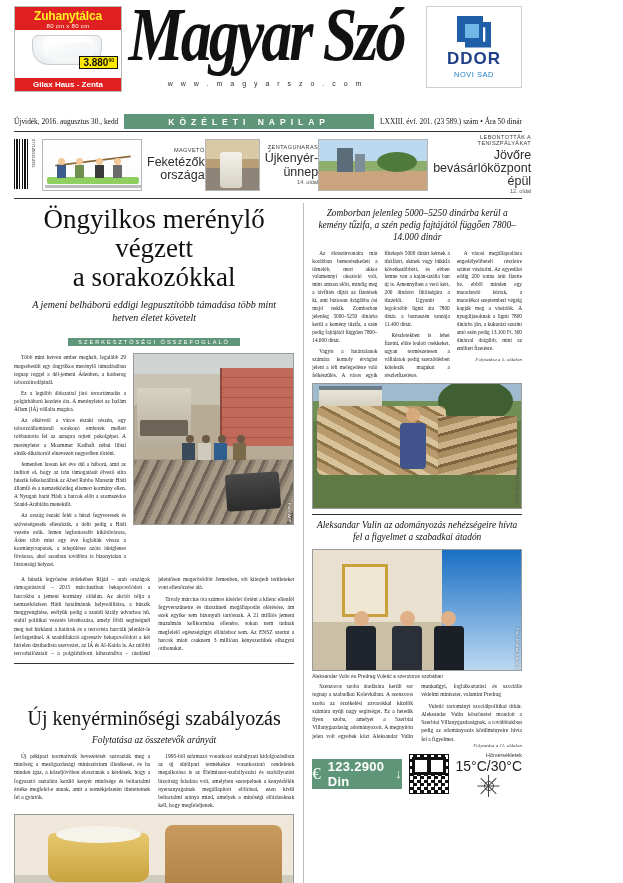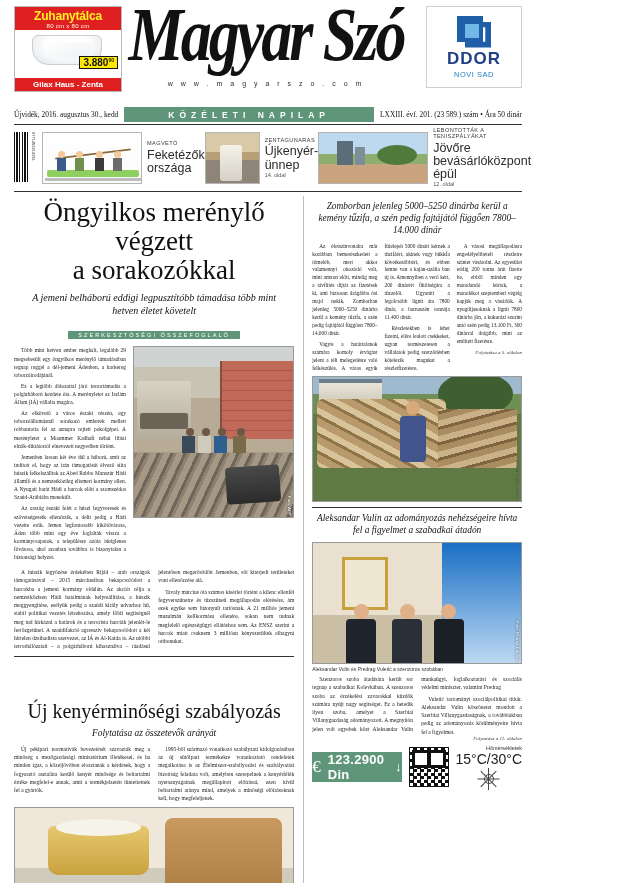--- a/index.html
+++ b/index.html
@@ -43,21 +43,21 @@
   .ddor-mark { width:34px; height:32px; position:relative; }
   .ddor-mark .b1{ position:absolute; left:0; top:0; width:26px; height:26px; background:#1f5fa8;}
   .ddor-mark .b2{ position:absolute; left:8px; top:6px; width:26px; height:26px; background:#1f5fa8;
       clip-path: polygon(0 0,100% 0,100% 100%,0 100%,0 78%,78% 78%,78% 22%,0 22%); }
   .ddor-mark .b3{ position:absolute; left:8px; top:8px; width:14px;height:14px; background:#6fb8e8;}
   .ddor-name { font-family:"Liberation Sans", sans-serif; font-weight:bold; font-size:17px;
       letter-spacing:1px; color:#1f3f86; }
   .ddor-city { font-family:"Liberation Sans", sans-serif; font-size:7.5px; color:#1f7fc4; letter-spacing:.5px;}
 
   
-  .greenbar { display:flex; align-items:center; height:15px; margin-top:11px;justify-content:flex-end; }
+  .greenbar { display:flex; align-items:center; height:15px; margin-top:18px;justify-content:flex-end; }
   .gb-date, .gb-issue { font-family:"Liberation Serif", serif; font-size:7.4px; white-space:nowrap; }
   .gb-date { padding-right:6px; }
   .gb-issue { padding-left:6px; }
   .gb-mid { flex:1; background:#5f9679; height:15px; display:flex; align-items:center; justify-content:center;}
   .gb-mid span { color:#fff; font-family:"Liberation Sans", sans-serif; font-weight:bold;
       font-size:8.5px; letter-spacing:5px; }
   .rule { border-top:1px solid #333; margin-top:2px; }
 
   
   .teasers { display:flex; align-items:center; gap:0; height:64px; padding:4px 0 2px; }
@@ -77,21 +77,21 @@
   .t2 { width:55px; height:52px; background:
      linear-gradient(#d9c9a6 0 38%,#b99f76 38% 55%,#8e8578 55% 100%); position:relative; overflow:hidden;}
   .t2:after{ content:""; position:absolute; left:14px; top:12px; width:22px; height:36px;
      background:linear-gradient(#f4f1ea,#d6d2c6); border-radius:3px;}
   .t3 { width:110px; height:52px; position:relative; overflow:hidden;
      background:linear-gradient(#bcd9ef 0 42%,#8fae6e 42% 62%,#caa47e 62% 100%); }
   .t3 .bld{ position:absolute; background:#5b6d78; }
   .t3 .b1{ left:18px; top:8px; width:16px; height:24px; }
   .t3 .b2{ left:36px; top:14px; width:10px; height:18px; background:#7e8e99;}
   .t3 .tree{ position:absolute; left:58px; top:12px; width:40px; height:20px; background:#4f7a3c; border-radius:50%;}
-  .t-text { line-height:1.05; }
+  .t-text { line-height:1.05;text-align:right; }
   .t-kicker { font-family:"Liberation Sans", sans-serif; font-size:5.6px; letter-spacing:.4px;
       color:#3a3a3a; text-transform:uppercase; margin-bottom:2px;}
   .t-head { font-family:"Liberation Sans", sans-serif; font-size:12.5px; color:#2b2b2b; font-weight:400;}
   .t-page { font-family:"Liberation Sans", sans-serif; font-size:5.6px; color:#555; margin-top:1px;}
   .spacer-sm { width:16px; } .spacer-md { width:20px; }
 
   
   .columns { display:flex; gap:9px; padding-top:4px; }
   .col-left { width:330px; }
   .col-right { width:256px; border-left:1px solid #bdbdbd; padding-left:8px; }

